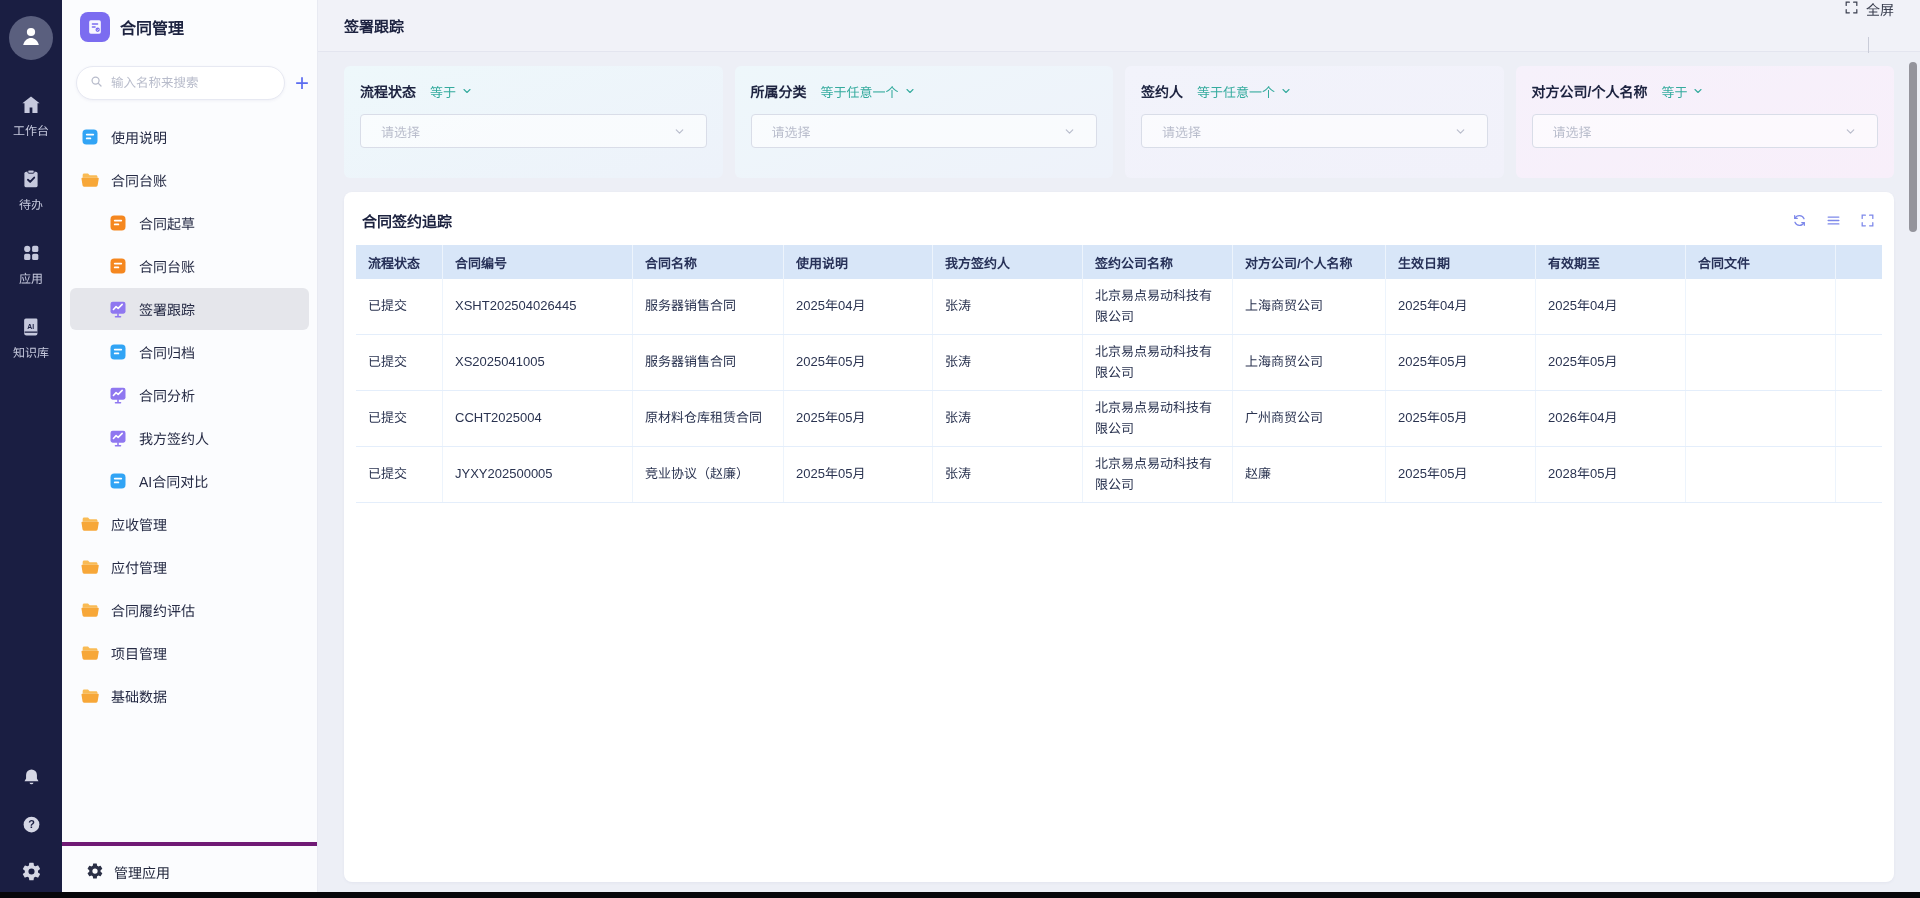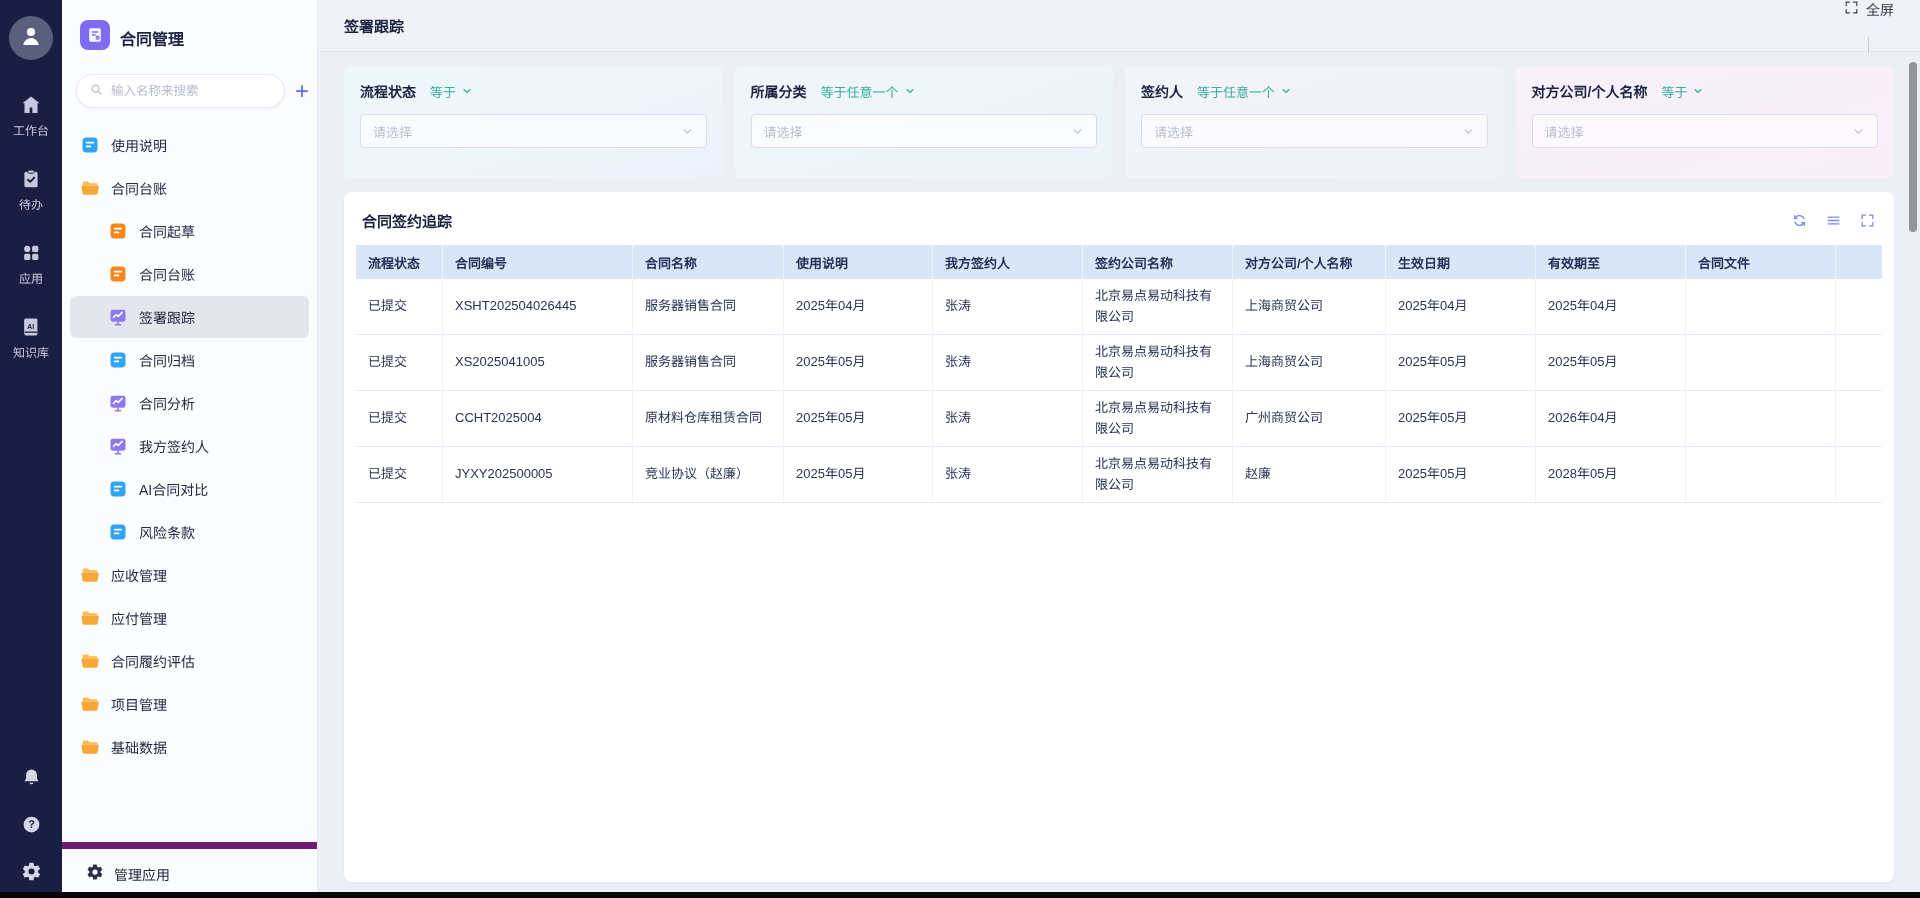--- a/index.html
+++ b/index.html
@@ -17,42 +17,42 @@
     color:#c6c9dd; font-size:12px; margin-bottom:30px; cursor:pointer; }
   .rail-item svg { width:22px; height:22px; }
   .rail-bottom { margin-top:auto; display:flex; flex-direction:column; gap:26px;
     align-items:center; color:#d5d7e5; }
   .rail-bottom .icn { cursor:pointer; }
   .rail-bottom svg { width:21px; height:21px; }
 
   
   .sidebar { width:256px; background:#fbfcfe; border-right:1px solid #e8eaf2;
     display:flex; flex-direction:column; flex-shrink:0; }
-  .sb-header { display:flex; align-items:flex-end; gap:10px; padding:20px 18px 14px; }
+  .sb-header { display:flex; align-items:center; gap:10px; padding:12px 18px 14px; }
   .app-logo { width:30px; height:30px; border-radius:8px; background:#7b6cf0;
     display:flex; align-items:center; justify-content:center; flex-shrink:0; }
   .app-logo svg { width:20px; height:20px; }
   .app-title { font-weight:700; font-size:16px; color:#1d2340; }
   .sb-search { display:flex; align-items:center; gap:8px; padding:10px 14px 14px; }
   .search-pill { flex:1; height:34px; border-radius:17px; background:#fff;
     border:1px solid #e7e9f2; box-shadow:0 1px 3px rgba(80,90,140,.07);
     display:flex; align-items:center; gap:7px; padding:0 12px; color:#b8bccb; }
   .search-pill svg { width:15px; height:15px; flex-shrink:0; }
   .search-pill input { border:none; outline:none; background:transparent; flex:1;
     font-size:12.5px; color:#be185d; font-family:inherit; }
   .search-pill input::placeholder { color:#b8bccb; }
   .add-btn { background:none; border:none; color:#5b6cf0; font-size:24px;
     line-height:1; cursor:pointer; padding:0 2px; font-family:inherit; }
   .sb-nav { flex:1; overflow:hidden; padding:2px 8px; }
   .sb-item { display:flex; align-items:center; gap:11px; height:42px; border-radius:6px;
     padding:0 10px; font-size:14px; color:#262b45; cursor:pointer; margin-bottom:1px; }
   .sb-item.d1 { padding-left:38px; }
   .sb-item.active { background:#e5e6eb; }
   .sb-item .icn, .sb-item svg { width:20px; height:20px; flex-shrink:0; display:inline-flex; }
-  .sb-footer { border-top:7px solid #701a75; height:56px; display:flex; align-items:center;
+  .sb-footer { border-top:4px solid #701a75; height:56px; display:flex; align-items:center;
     gap:10px; padding:0 24px; font-size:14px; color:#23283d; cursor:pointer; }
   .sb-footer svg { width:18px; height:18px; color:#2b3046; }
 
   
   .main { flex:1; display:flex; flex-direction:column; position:relative; background:#edeff6; }
   .topbar { height:52px; display:flex; align-items:center; justify-content:space-between;
     padding:0 26px 0 26px; background:#f1f2f8; border-bottom:1px solid #e3e5ef; }
   .tb-title { font-weight:700; font-size:15px; color:#1d2340; }
   .tb-actions { display:flex; align-items:center; gap:18px; color:#3a3f4f; font-size:14px;flex-direction:column; }
   .tb-btn { display:flex; align-items:center; gap:6px; cursor:pointer; }
@@ -62,21 +62,21 @@
   .content { flex:1; padding:14px 26px 16px; display:flex; flex-direction:column;
     gap:14px; overflow:hidden; }
   .filters { display:flex; gap:12px; }
   .filter-card { flex:1; height:112px; border-radius:6px; padding:15px 16px; }
   .fc-head { display:flex; align-items:center; gap:14px; margin-bottom:13px; }
   .fc-label { font-weight:700; font-size:14px; color:#1d2340; }
   .fc-op { color:#35ab9e; font-size:13px; display:flex; gap:5px; align-items:center; cursor:pointer; }
   .fc-op svg { width:12px; height:12px; }
   .fc-select { height:34px; background:rgba(255,255,255,.62); border:1px solid #d9dde8;
     border-radius:4px; display:flex; align-items:center; justify-content:space-between;
-    padding:0 12px; color:#b9bdcc; font-size:13px; cursor:pointer; }
+    padding:0 20px; color:#b9bdcc; font-size:13px; cursor:pointer; }
   .fc-select svg { width:13px; height:13px; }
 
   .panel { flex:1; background:#fff; border-radius:8px; padding:10px 12px 12px;
     display:flex; flex-direction:column; box-shadow:0 1px 3px rgba(60,70,120,.06); overflow:hidden; }
   .panel-head { display:flex; justify-content:space-between; align-items:center;
     padding:8px 6px 14px; }
   .panel-title { font-weight:700; font-size:15px; color:#1d2340; }
   .panel-tools { display:flex; gap:17px; color:#7d88ea; align-items:center; }
   .panel-tools .icn { cursor:pointer; display:inline-flex; }
   .panel-tools svg { width:17px; height:17px; }
@@ -276,30 +276,20 @@
         </div>
         <div class="sb-item d1">
           <span style="width:20px;height:20px;display:inline-flex">
             <svg viewBox="0 0 24 24">
               <rect x="3" y="3" width="18" height="18" rx="4.5" fill="#31a4f5"></rect>
               <rect x="7" y="8" width="10" height="2.2" rx="1.1" fill="#fff"></rect>
               <rect x="7" y="12.6" width="6.5" height="2.2" rx="1.1" fill="#fff"></rect>
             </svg>
           </span>
           <span>AI合同对比</span>
-        </div>
-        <div class="sb-item d1">
-          <span style="width:20px;height:20px;display:inline-flex">
-            <svg viewBox="0 0 24 24">
-              <rect x="3" y="3" width="18" height="18" rx="4.5" fill="#31a4f5"></rect>
-              <rect x="7" y="8" width="10" height="2.2" rx="1.1" fill="#fff"></rect>
-              <rect x="7" y="12.6" width="6.5" height="2.2" rx="1.1" fill="#fff"></rect>
-            </svg>
-          </span>
-          <span>风险条款</span>
         </div>
         <div class="sb-item">
           <span style="width:20px;height:20px;display:inline-flex">
             <svg viewBox="0 0 24 24">
               <path d="M3.2 6c0-1 .8-1.8 1.8-1.8h4.6l2 2.1h7.6c1 0 1.8.8 1.8 1.8v1.2H3.2z" fill="#f9bb55"></path>
               <path d="M2.9 9.2h18.6a1 1 0 0 1 1 1.2l-1.3 8a1.9 1.9 0 0 1-1.9 1.6H4.9A1.9 1.9 0 0 1 3 18.4l-1.2-8a1 1 0 0 1 1-1.2z" fill="#f7a738"></path>
             </svg>
           </span>
           <span>应收管理</span>
         </div>

